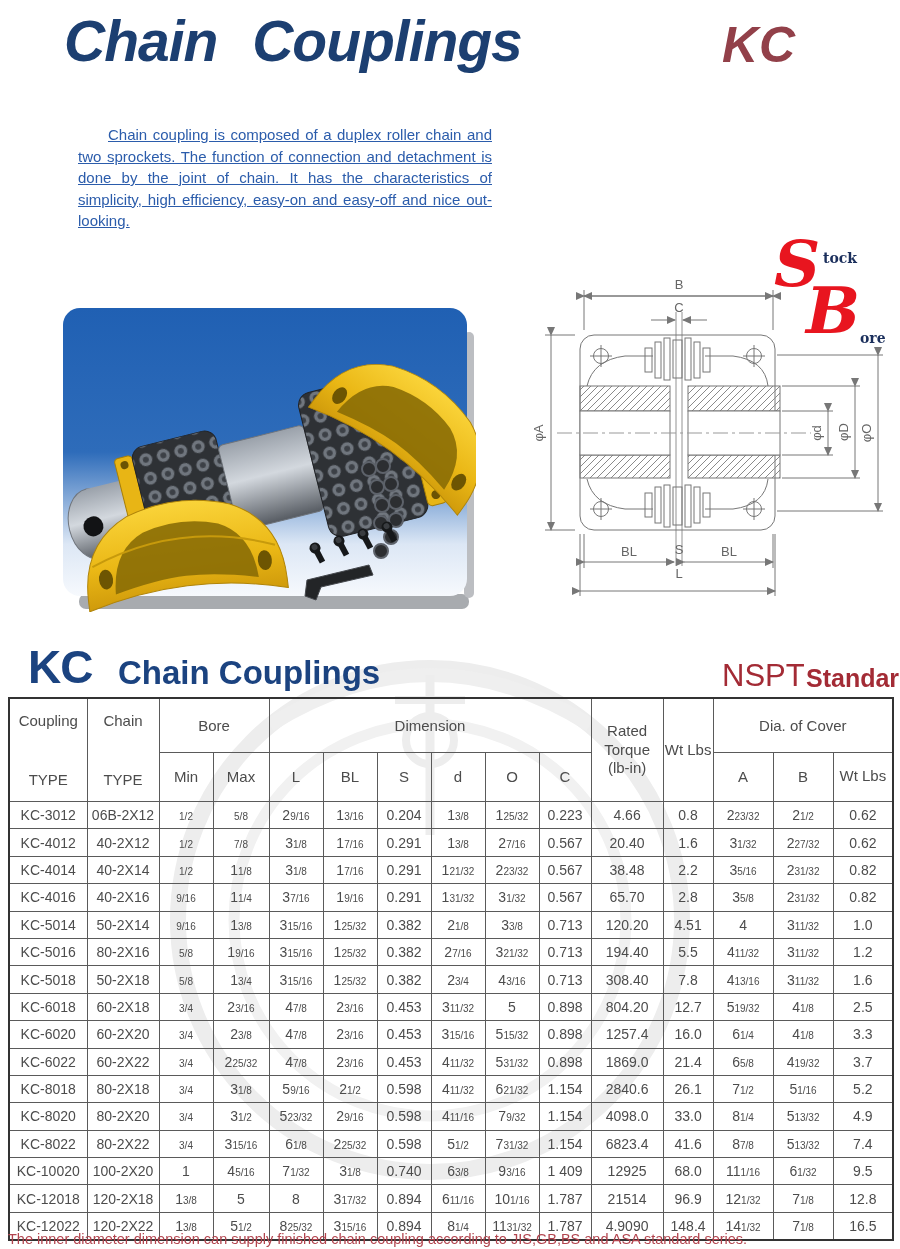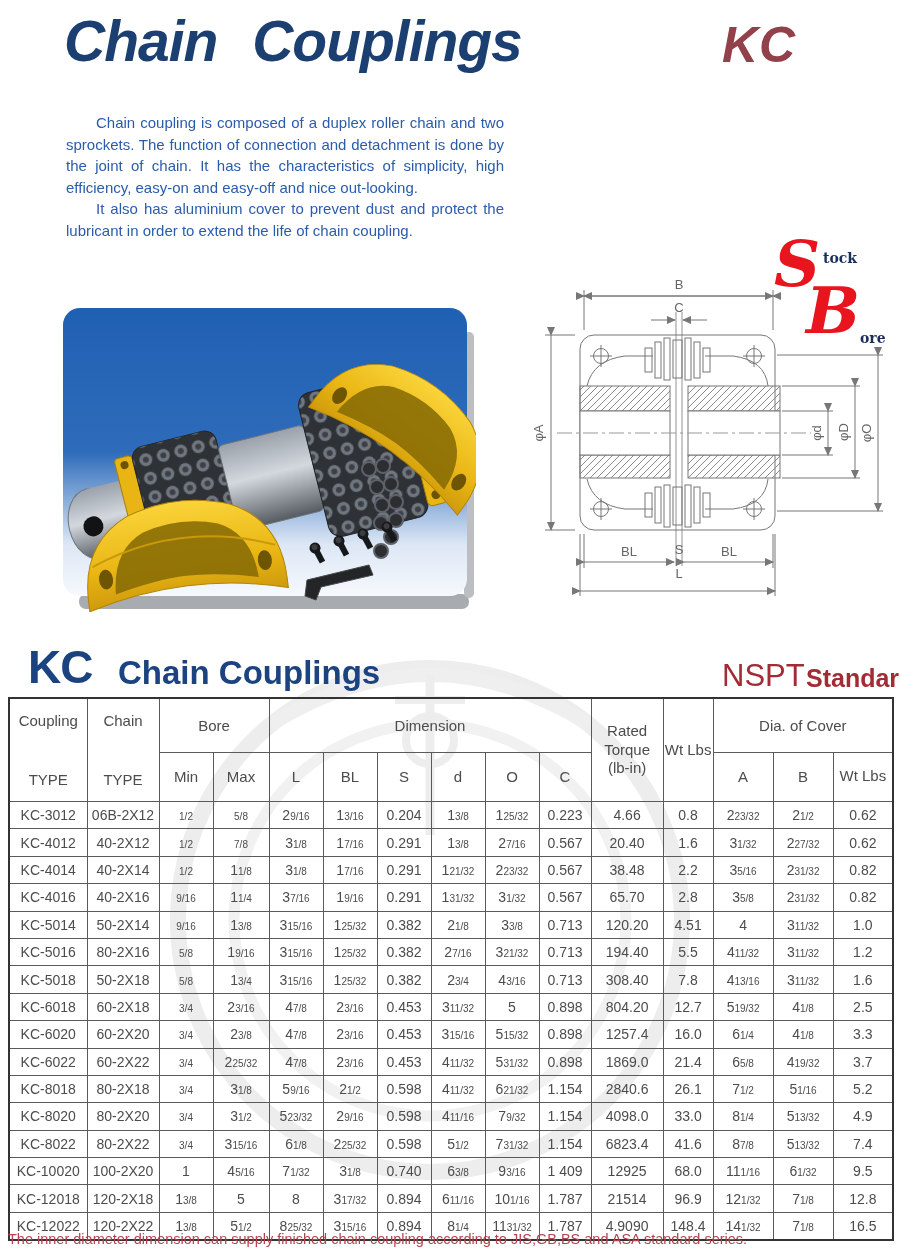--- a/index.html
+++ b/index.html
@@ -11,21 +11,21 @@
            font-family:"Liberation Serif",serif;}
   .wm-emblem{position:absolute;left:150px;top:635px;z-index:0;}
   
   .main-title{position:absolute;left:64px;top:8px;z-index:2;
               font-size:57px;font-weight:bold;font-style:italic;color:#1c3f71;
               word-spacing:20px;letter-spacing:-1px;}
   .kc-top{position:absolute;left:722px;top:16px;z-index:2;
           font-size:50px;font-weight:bold;font-style:italic;color:#924049;letter-spacing:1px;}
   .intro{position:absolute;left:66px;top:112px;width:438px;z-index:2;
          font-size:15px;line-height:21.5px;color:#2b5cab;text-align:justify;}
-  .intro p{margin:0;text-indent:30px;}
+  .intro p{margin:12px;text-indent:30px;text-decoration:underline;}
   
   .sb-logo{position:absolute;left:768px;top:232px;width:125px;height:125px;z-index:2;
            font-family:"DejaVu Serif",serif;}
   .sb-logo .big{position:absolute;font-size:64px;font-weight:bold;font-style:italic;color:#e8151f;line-height:1;}
   .sb-logo .small{position:absolute;font-size:14px;font-weight:bold;color:#1b2f5c;text-align:right;}
   .sb-s{left:6px;top:0;}
   .sb-tock{left:55px;top:18px;}
   .sb-b{left:38px;top:47px;}
   .sb-ore{left:92px;top:98px;}
   
@@ -68,21 +68,20 @@
       <circle cx="280" cy="105" r="24" stroke-width="8"></circle>
       <line x1="245" y1="65" x2="315" y2="65" stroke-width="8"></line>
     </g>
   </svg>
 
   <div class="main-title">Chain Couplings</div>
   <div class="kc-top">KC</div>
 
   <div class="intro">
     <p>Chain coupling is composed of a duplex roller chain and two sprockets. The function of connection and detachment is done by the joint of chain. It has the characteristics of simplicity, high efficiency, easy-on and easy-off and nice out-looking.</p>
-    <p>It also has aluminium cover to prevent dust and protect the lubricant in order to extend the life of chain coupling.</p>
   </div>
 
   <div class="sb-logo">
     <span class="big sb-s">S</span>
     <span class="small sb-tock">tock</span>
     <span class="big sb-b">B</span>
     <span class="small sb-ore">ore</span>
   </div>
 
   <div class="photo-wrap">

